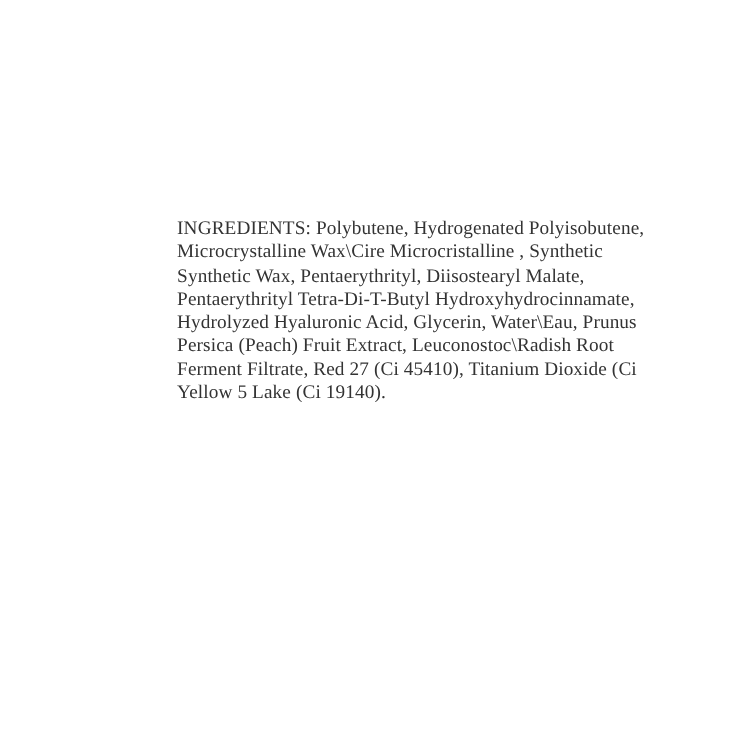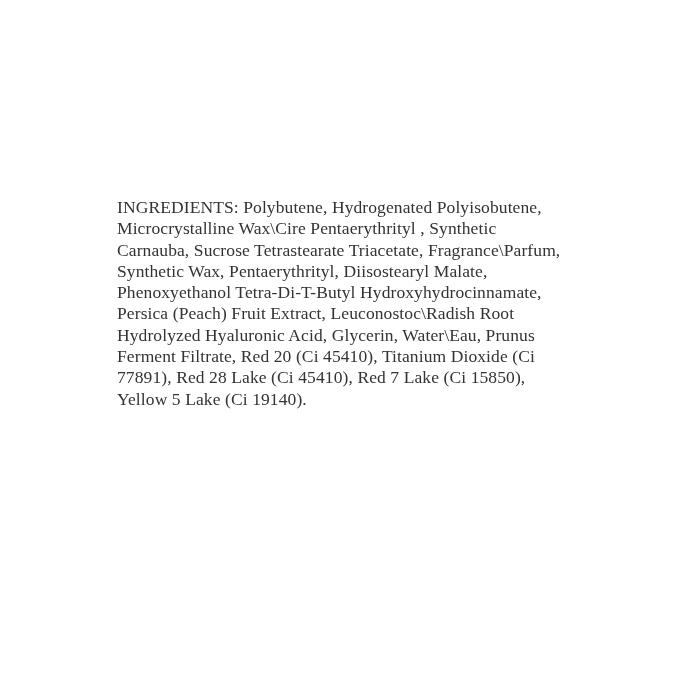--- a/index.html
+++ b/index.html
@@ -20,29 +20,28 @@
     top: 197px;
     width: 470px;
     color: #333333;
     font-size: 17.5px;
     line-height: 21.3px;
     letter-spacing: 0.1px;
     text-align: left;
   }
   .ingredients-line {
     white-space: nowrap;
+    margin-left: 44px;
   }
 </style>
 </head>
 <body>
 
 <div class="ingredients-block">
   <div class="ingredients-line">INGREDIENTS: Polybutene, Hydrogenated Polyisobutene,</div>
-  <div class="ingredients-line">Microcrystalline Wax\Cire Pentaerythrityl , Synthetic</div>
-  <div class="ingredients-line">Carnauba, Sucrose Tetrastearate Triacetate, Fragrance\Parfum,</div>
+  <div class="ingredients-line">Microcrystalline Wax\Cire Microcristalline , Synthetic</div>
   <div class="ingredients-line">Synthetic Wax, Pentaerythrityl, Diisostearyl Malate,</div>
-  <div class="ingredients-line">Phenoxyethanol Tetra-Di-T-Butyl Hydroxyhydrocinnamate,</div>
+  <div class="ingredients-line">Pentaerythrityl Tetra-Di-T-Butyl Hydroxyhydrocinnamate,</div>
+  <div class="ingredients-line">Hydrolyzed Hyaluronic Acid, Glycerin, Water\Eau, Prunus</div>
   <div class="ingredients-line">Persica (Peach) Fruit Extract, Leuconostoc\Radish Root</div>
-  <div class="ingredients-line">Hydrolyzed Hyaluronic Acid, Glycerin, Water\Eau, Prunus</div>
-  <div class="ingredients-line">Ferment Filtrate, Red 20 (Ci 45410), Titanium Dioxide (Ci</div>
-  <div class="ingredients-line">77891), Red 28 Lake (Ci 45410), Red 7 Lake (Ci 15850),</div>
+  <div class="ingredients-line">Ferment Filtrate, Red 27 (Ci 45410), Titanium Dioxide (Ci</div>
   <div class="ingredients-line">Yellow 5 Lake (Ci 19140).</div>
 </div>
 
 </body></html>

